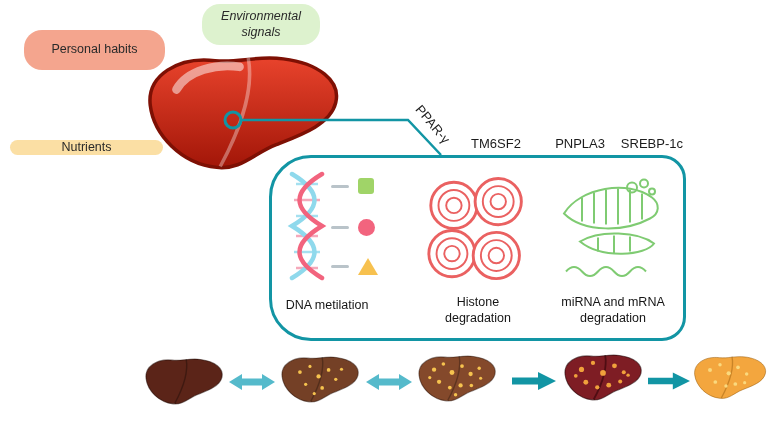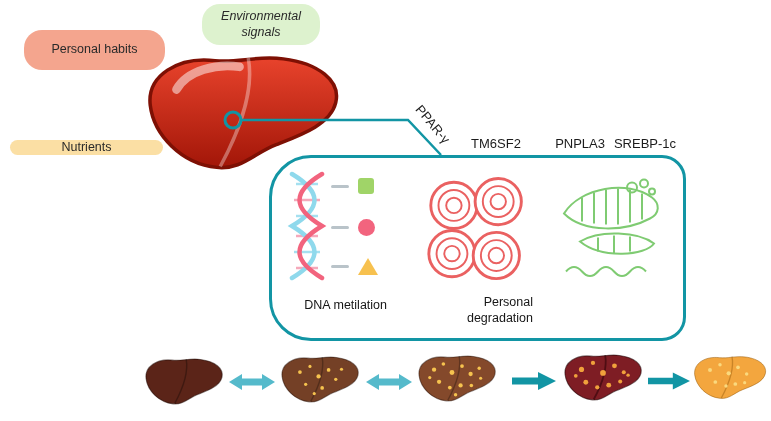--- a/index.html
+++ b/index.html
@@ -6,21 +6,21 @@
   body{font-family:"Liberation Sans", sans-serif;color:var(--text,#1e1e1e);}
   .canvas{position:relative;width:771px;height:421px;background:#fff;overflow:hidden;}
   .abs{position:absolute;}
   .pill{position:absolute;display:flex;align-items:center;justify-content:center;
         text-align:center;border-radius:18px;font-size:12.5px;line-height:1.25;color:#2a2a2a;}
   .pill-personal{background:var(--pill-personal,#F4A58E);}
   .pill-env{background:var(--pill-env,#DDF2CE);}
   .pill-nutrients{background:var(--pill-nutrients,#FBDFA4);}
   .gene-label{position:absolute;font-size:13px;color:#1c1c1c;text-align:center;white-space:nowrap;}
   .gene-rotated{transform:rotate(50deg);transform-origin:left top;}
-  .caption{position:absolute;font-size:12.5px;line-height:16px;text-align:right;color:#161616;}
+  .caption{position:absolute;font-size:12.5px;line-height:16px;text-align:center;color:#161616;}
   .mech-box{position:absolute;left:269px;top:155px;width:417px;height:186px;
             border:3px solid var(--teal,#1295A4);border-radius:42px 24px 24px 42px;box-sizing:border-box;background:transparent;}
   .shape-row{position:absolute;display:flex;align-items:center;}
   .dash{width:18px;height:3px;background:var(--dash-gray,#B9C3C9);border-radius:2px;margin-right:9px;}
   .sq{width:16px;height:16px;border-radius:3px;background:var(--shape-green,#A0D468);}
   .ci{width:17px;height:17px;border-radius:50%;background:var(--shape-pink,#F2647E);}
   .tri{width:0;height:0;border-left:10px solid transparent;border-right:10px solid transparent;
        border-bottom:17px solid var(--shape-yellow,#F7C14F);}
 </style>
 </head>
@@ -49,21 +49,21 @@
   </svg>
 
   <svg class="abs" style="left:0;top:0;" width="771" height="421" viewBox="0 0 771 421">
     <circle cx="233" cy="120" r="8" fill="none" stroke="var(--teal,#1295A4)" stroke-width="3"></circle>
     <polyline points="241,120 408,120 441,155" fill="none" stroke="var(--teal,#1295A4)" stroke-width="2.5"></polyline>
   </svg>
 
   <div class="gene-label gene-rotated" style="left:424px;top:102px;">PPAR-γ</div>
   <div class="gene-label" style="left:462px;top:136px;width:68px;">TM6SF2</div>
   <div class="gene-label" style="left:537px;top:136px;width:68px;text-align:right;">PNPLA3</div>
-  <div class="gene-label" style="left:607px;top:136px;width:76px;">SREBP-1c</div>
+  <div class="gene-label" style="left:607px;top:136px;width:76px;text-align:right;">SREBP-1c</div>
 
   <div class="mech-box"></div>
 
   <svg class="abs" style="left:283px;top:170px;" width="48" height="120" viewBox="0 0 46 120">
     <line x1="12" y1="14" x2="34" y2="14" stroke="var(--rung-blue,#A5E0F0)" stroke-width="2.5"></line>
     <line x1="10" y1="30" x2="36" y2="30" stroke="var(--rung-pink,#F5A9BB)" stroke-width="2.5"></line>
     <line x1="12" y1="46" x2="34" y2="46" stroke="var(--rung-blue,#A5E0F0)" stroke-width="2.5"></line>
     <line x1="12" y1="66" x2="34" y2="66" stroke="var(--rung-pink,#F5A9BB)" stroke-width="2.5"></line>
     <line x1="10" y1="82" x2="36" y2="82" stroke="var(--rung-blue,#A5E0F0)" stroke-width="2.5"></line>
     <line x1="12" y1="98" x2="34" y2="98" stroke="var(--rung-pink,#F5A9BB)" stroke-width="2.5"></line>
@@ -96,21 +96,21 @@
       <circle cx="76" cy="28" r="8" stroke-width="2"></circle>
       <circle cx="28" cy="82" r="24" stroke-width="3"></circle>
       <circle cx="28" cy="82" r="16" stroke-width="2"></circle>
       <circle cx="28" cy="82" r="8" stroke-width="2"></circle>
       <circle cx="74" cy="84" r="24" stroke-width="3"></circle>
       <circle cx="74" cy="84" r="16" stroke-width="2"></circle>
       <circle cx="74" cy="84" r="8" stroke-width="2"></circle>
     </g>
   </svg>
   <div class="caption" style="left:423px;top:294px;width:110px;">
-    <div>Personal</div>
+    <div>Histone</div>
     <div>degradation</div>
   </div>
 
   <svg class="abs" style="left:550px;top:170px;" width="120" height="118" viewBox="0 0 120 115">
     <g fill="none" stroke="var(--mrna-green,#7FCB72)" stroke-width="2">
       <path d="M14,42 C30,16 78,8 102,26 C110,32 110,42 100,47 C76,60 34,62 14,42 Z"></path>
       <line x1="32" y1="26" x2="32" y2="50"></line>
       <line x1="44" y1="21" x2="44" y2="52"></line>
       <line x1="56" y1="18" x2="56" y2="53"></line>
       <line x1="68" y1="17" x2="68" y2="53"></line>
@@ -119,20 +119,24 @@
       <circle cx="82" cy="16" r="5"></circle>
       <circle cx="94" cy="12" r="4"></circle>
       <circle cx="102" cy="20" r="3"></circle>
       <path d="M30,70 C50,58 88,60 104,72 C96,84 52,88 30,70 Z"></path>
       <line x1="48" y1="66" x2="48" y2="80"></line>
       <line x1="64" y1="64" x2="64" y2="82"></line>
       <line x1="80" y1="65" x2="80" y2="80"></line>
       <path d="M16,100 q8,-9 16,0 t16,0 t16,0 t16,0 t16,0"></path>
     </g>
   </svg>
+  <div class="caption" style="left:548px;top:294px;width:130px;">
+    <div>miRNA and mRNA</div>
+    <div>degradation</div>
+  </div>
 
   <svg class="abs" style="left:141px;top:354px;" width="86" height="56" viewBox="0 0 120 76">
     <use href="#liverPath" style="fill:var(--stage1,#5B2418);stroke:rgba(30,10,5,0.5);stroke-width:1.5"></use>
     <path d="M63,6 C66,22 60,44 47,68" fill="none" stroke="rgba(0,0,0,0.3)" stroke-width="2"></path>
   </svg>
 
   <svg class="abs" style="left:229px;top:371px;" width="46" height="22" viewBox="0 0 46 22">
     <polygon points="0,11 13,3 13,7.5 33,7.5 33,3 46,11 33,19 33,14.5 13,14.5 13,19" style="fill:var(--teal-light,#55BACB)"></polygon>
   </svg>
 

